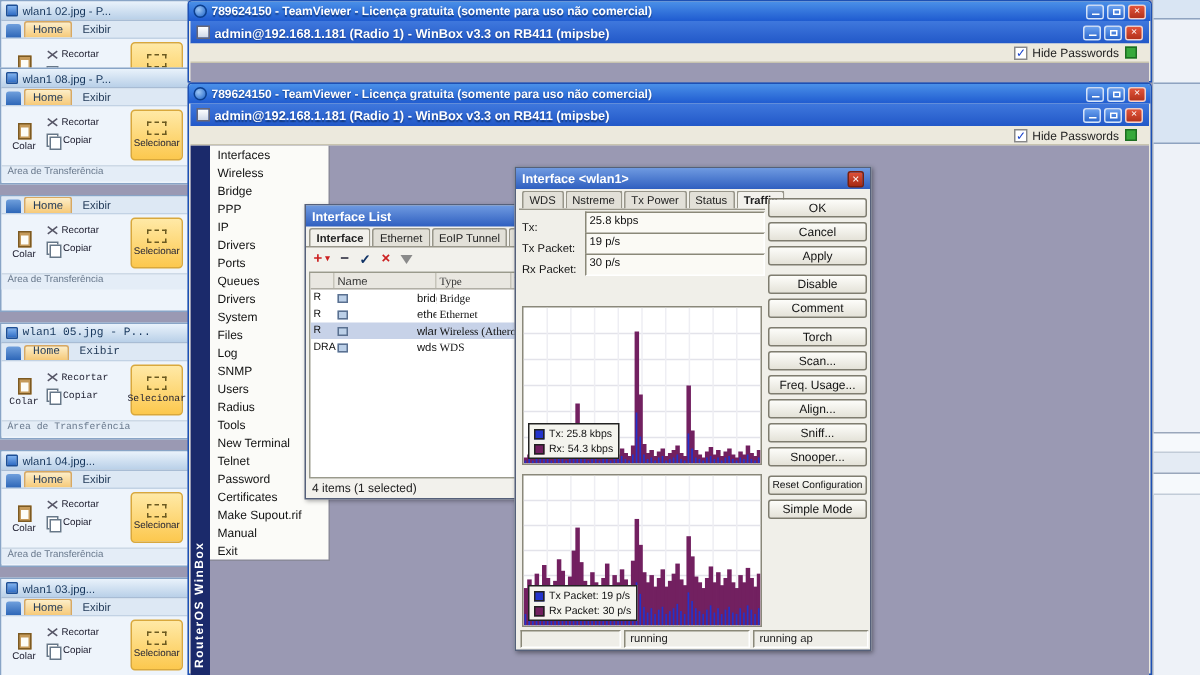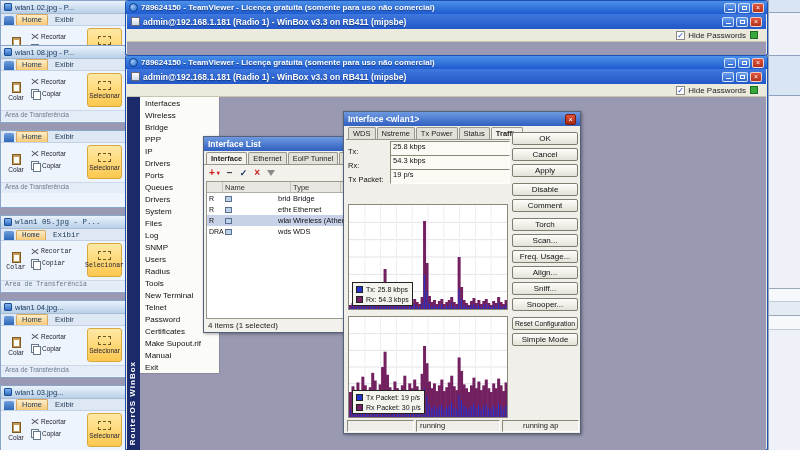--- a/index.html
+++ b/index.html
@@ -81,21 +81,21 @@
 
   .iflist { position:absolute; left:76px; top:39px; width:255px; height:197px; background:#f2f1ec; border:1px solid #55607a; box-shadow:1px 1px 3px rgba(0,0,0,.35); z-index:1; }
   .iflist-toolbar { display:flex; align-items:center; gap:7px; padding:0 5px; height:16px; }
   .tbi { font-size:10px; line-height:10px; font-weight:bold; }
   .tbi.add { color:#cc2020; } .tbi.caret { font-size:6px; color:#cc2020; margin-left:-5px; }
   .tbi.rem { color:#334; } .tbi.ena { color:#136; font-size:9px; } .tbi.dis { color:#c22; }
   .tbi-filter { width:0; height:0; border-left:4px solid transparent; border-right:4px solid transparent; border-top:6px solid #8a8a8a; }
   .tbl-wrap { position:absolute; top:44px; left:2px; right:2px; height:138px; background:#fff; border:1px solid #9a9a8c; overflow:hidden; }
   .tbl-head { display:flex; height:11px; background:#e9e7e1; border-bottom:1px solid #b0aea5; }
   .hc { font-size:7.5px; color:#333; border-right:1px solid #c6c4ba; padding:1px 2px; overflow:hidden; white-space:nowrap; }
-  .c-flags { width:16px; flex:0 0 auto; } .cw0 { width:68px; flex:0 0 auto; } .cw1 { width:50px; flex:0 0 auto; } .cw2 { flex:1; }
+  .c-flags { width:16px; flex:0 0 auto; } .cw0 { width:68px; flex:0 0 auto; } .cw1 { width:50px; flex:0 0 auto;font-family:Liberation Serif, serif; } .cw2 { flex:1; }
   .trow { display:flex; align-items:center; height:11px; font-size:7.5px; color:#111; }
   .trow.selected { background:#c7d2e8; }
   .tc { padding:0 2px; white-space:nowrap;gap:44px; }
   .tc.c-flags { font-size:7px; }
   .tc.cw0 { overflow:hidden; display:flex; align-items:center; }
   .tc.cw1 { overflow:visible; }
   .if-ico { display:inline-block; width:7px; height:6px; background:#bcd0e8; border:1px solid #5a7090; margin-right:2px; flex:0 0 auto; }
   .iflist-status { position:absolute; left:4px; top:184px; font-size:8px; color:#222; }
 
   .wlan { position:absolute; left:216px; top:14px; width:238px; height:323px; background:#f0efe9; border:1px solid #55607a; box-shadow:1px 1px 3px rgba(0,0,0,.4); z-index:2; }
@@ -109,21 +109,21 @@
   .legend { position:absolute; left:3px; bottom:3px; background:#f4f4ee; border:1px solid #222; padding:1px 3px; z-index:2; }
   .lg-row { display:flex; align-items:center; gap:3px; height:10px; }
   .lg-sw { width:7px; height:7px; border:1px solid #222; flex:0 0 auto; }
   .lg-tx { font-size:7px; color:#111; white-space:nowrap; }
   .graph svg { position:absolute; left:0; top:0; }
   .wlan-buttons { position:absolute; left:168px; top:20px; width:66px; display:flex; flex-direction:column; gap:3px; }
   .wbtn { height:13px; width:66px; background:linear-gradient(180deg,#fdfdfa,#e4e2d8); border:1px solid #7f7d70; border-radius:2px; font-size:8px; font-family:inherit; color:#111; padding:0; white-space:nowrap; overflow:hidden; }
   .wbtn.gap { margin-top:3px; }
   .wlan-status { position:absolute; left:3px; top:308px; width:232px; display:flex; gap:2px; }
   .sbseg { height:12px; border:1px solid; border-color:#8a8878 #fff #fff #8a8878; font-size:7.5px; line-height:10px; padding:0 3px; color:#222; background:#efeee8; overflow:hidden; white-space:nowrap; }
-  .sbseg.s0 { width:70px; } .sbseg.s1 { width:88px; } .sbseg.s2 { width:80px;text-align:center; }
+  .sbseg.s0 { width:70px; } .sbseg.s1 { width:88px; } .sbseg.s2 { width:80px; }
 </style>
 </head>
 <body>
 
 <div id="screen">
 
   <div class="right-frag">
     <div class="rf-seg rf-a"></div>
     <div class="rf-seg rf-b"></div>
     <div class="rf-seg rf-l1"></div>
@@ -552,26 +552,26 @@
             <span class="ctab">Tx Power</span>
             <span class="ctab">Status</span>
             <span class="ctab active">Traffic</span>
           </div>
         <div class="fields">
             <div class="frow">
               <span class="flabel">Tx:</span>
               <span class="fvalue">25.8 kbps</span>
             </div>
             <div class="frow">
-              <span class="flabel">Rx:</span>
-              <span class="fvalue">54.3 kbps</span>
+              <span class="flabel">Tx Packet:</span>
+              <span class="fvalue">19 p/s</span>
             </div>
             <div class="frow">
-              <span class="flabel">Tx Packet:</span>
-              <span class="fvalue">19 p/s</span>
+              <span class="flabel">Rx Packet:</span>
+              <span class="fvalue">30 p/s</span>
             </div>
           </div>
         <div class="graph g1">
             <svg width="158" height="104">
               <line x1="0" y1="17.333333333333332" x2="158" y2="17.333333333333332" stroke="#e3e3ea"></line>
               <line x1="0" y1="34.666666666666664" x2="158" y2="34.666666666666664" stroke="#e3e3ea"></line>
               <line x1="0" y1="52" x2="158" y2="52" stroke="#e3e3ea"></line>
               <line x1="0" y1="69.33333333333333" x2="158" y2="69.33333333333333" stroke="#e3e3ea"></line>
               <line x1="0" y1="86.66666666666667" x2="158" y2="86.66666666666667" stroke="#e3e3ea"></line>
               <line x1="15.8" y1="0" x2="15.8" y2="104" stroke="#eeeef3"></line>

